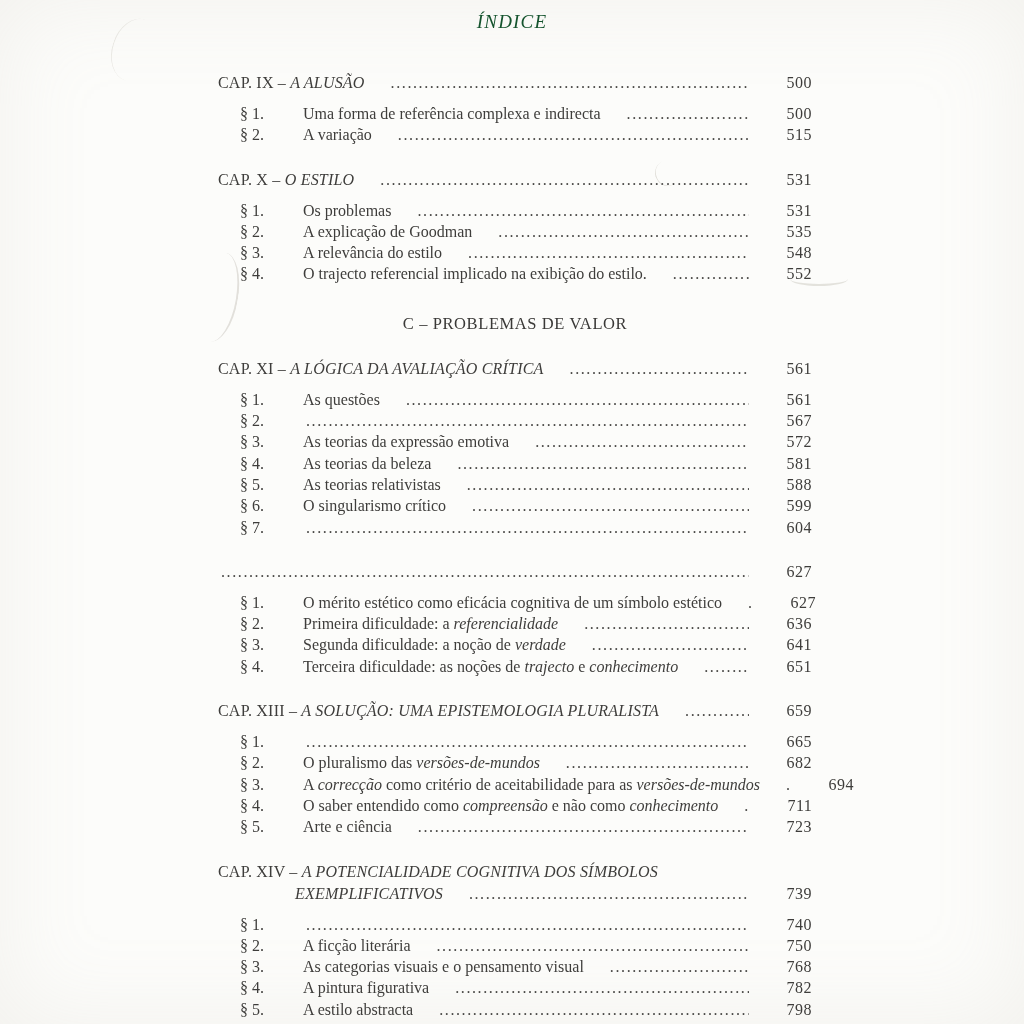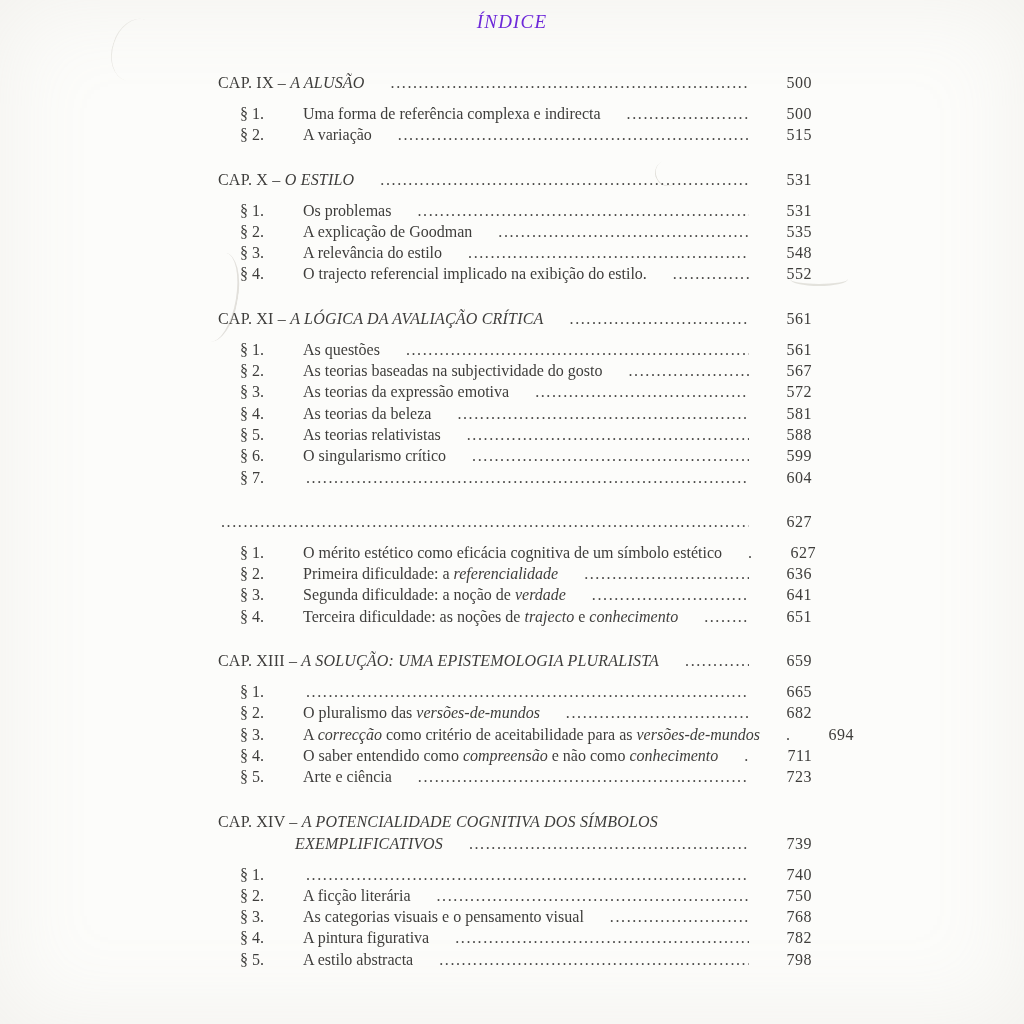--- a/index.html
+++ b/index.html
@@ -16,21 +16,21 @@
     inset: 0;
     box-shadow: inset 0 0 90px rgba(190, 185, 172, 0.16);
   }
   .doc-title {
     text-align: center;
     font-style: italic;
     font-size: 19px;
     line-height: 22px;
     letter-spacing: 1.2px;
     padding-top: 11px;
-    color: #6d28d9;
+    color: #14532d;
   }
   .toc {
     width: 594px;
     margin: 39px 0 0 218px;
   }
   .chapter-block { margin-top: 23px; }
   .toc > :first-child { margin-top: 0; }
   .part-heading {
     margin-top: 28px;
     text-align: center;
@@ -157,36 +157,36 @@
             <span class="pagenum">548</span>
           </div>
           <div class="row entry-row">
             <span class="entry-num">§ 4.</span>
             <span class="entry-text"><span>O trajecto referencial implicado na exibição do estilo.</span></span>
             <span class="leader"></span>
             <span class="pagenum">552</span>
           </div>
         </div>
       </section>
+      <div class="part-heading">C – PROBLEMAS DE VALOR</div>
       <section class="chapter-block">
         <div class="row chapter-row">
           <span class="chap-head"><span class="chap-label">CAP. XI – </span><span class="chap-title">A LÓGICA DA AVALIAÇÃO CRÍTICA</span></span>
           <span class="leader"></span>
           <span class="pagenum">561</span>
         </div>
         <div class="entries">
           <div class="row entry-row">
             <span class="entry-num">§ 1.</span>
             <span class="entry-text"><span>As questões</span></span>
             <span class="leader"></span>
             <span class="pagenum">561</span>
           </div>
           <div class="row entry-row">
             <span class="entry-num">§ 2.</span>
-            <span class="entry-text"><span>As teorias baseadas na subjectividade do gosto</span></span>
             <span class="leader"></span>
             <span class="pagenum">567</span>
           </div>
           <div class="row entry-row">
             <span class="entry-num">§ 3.</span>
             <span class="entry-text"><span>As teorias da expressão emotiva</span></span>
             <span class="leader"></span>
             <span class="pagenum">572</span>
           </div>
           <div class="row entry-row">

